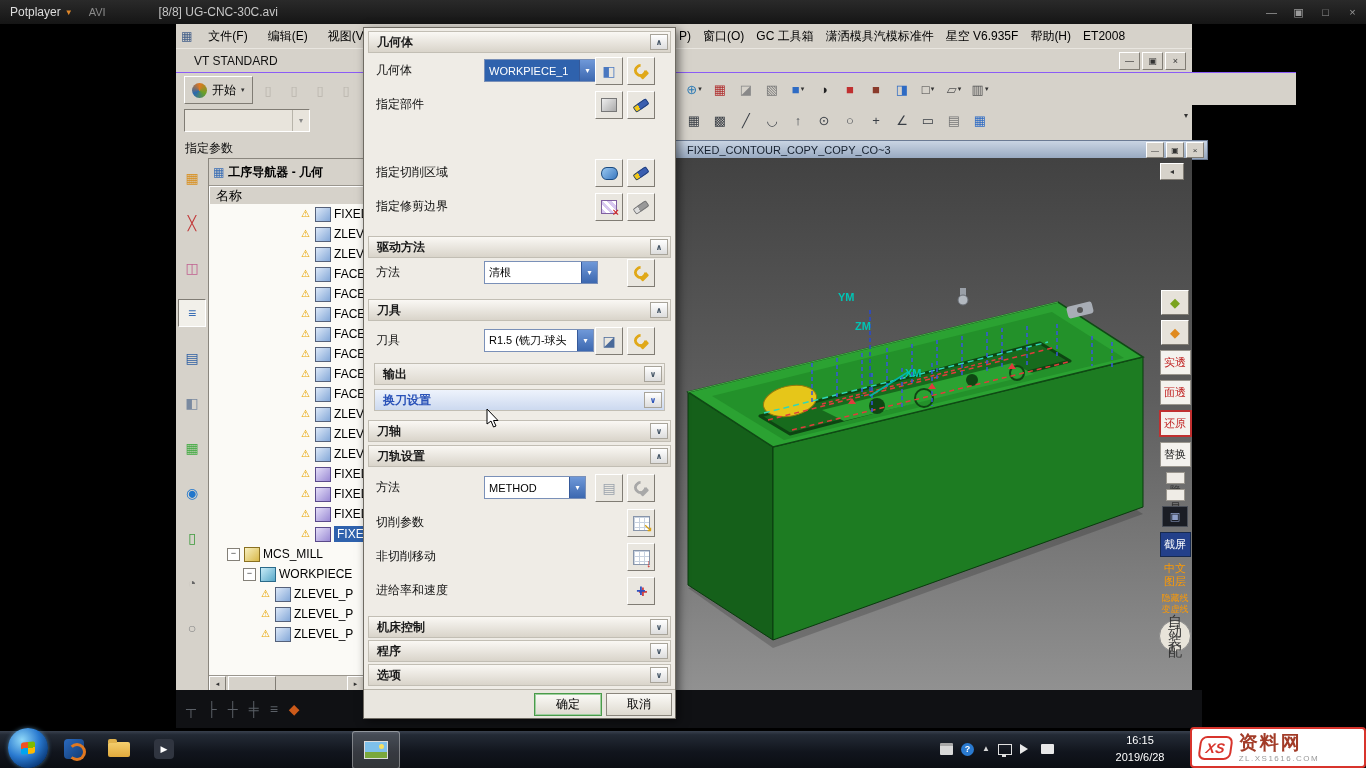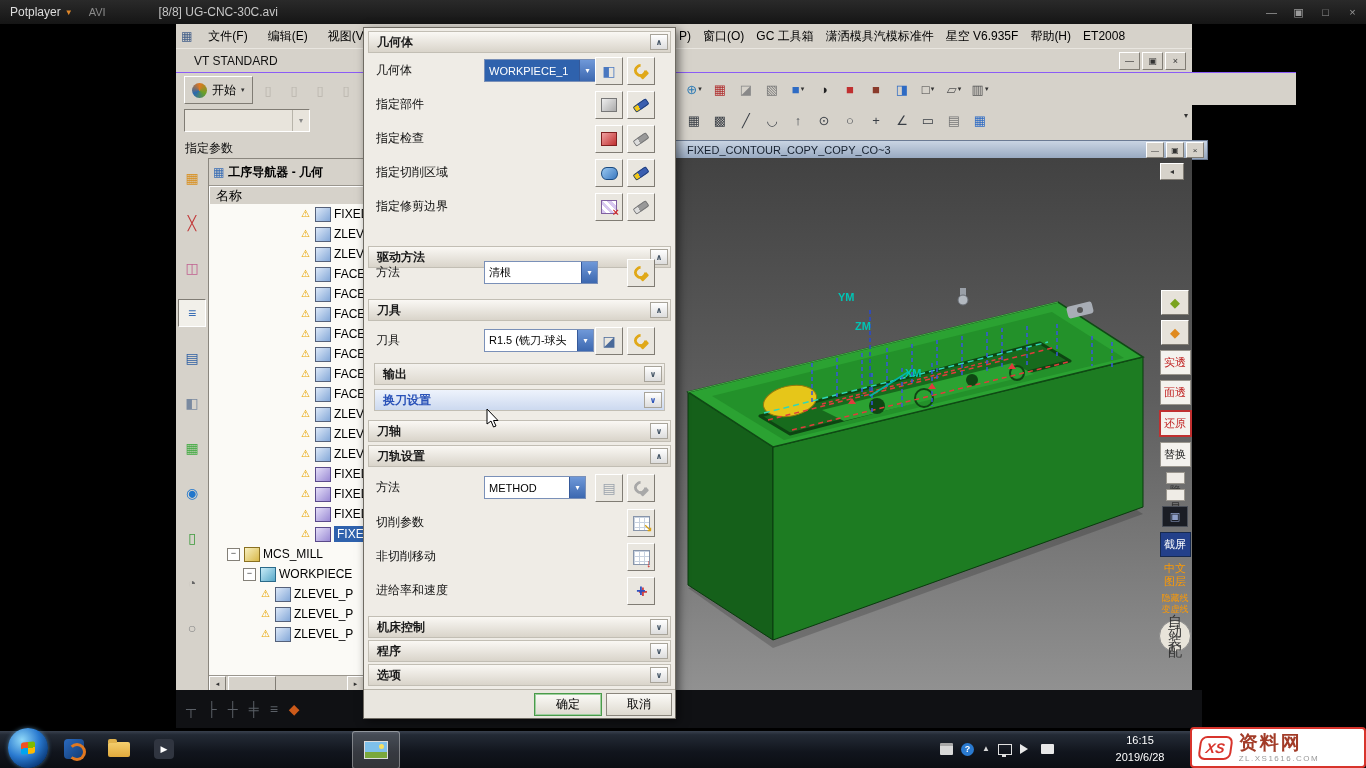--- a/index.html
+++ b/index.html
@@ -703,29 +703,20 @@
     <div class="frow" style="top:61px;">
       <span class="flabel">指定部件</span>
       <div class="pbtn" style="left:231px;">
           <span class="i-cube"></span>
         </div>
       <div class="pbtn" style="left:263px;">
           <span class="i-flash"></span>
         </div>
     </div>
 
-    <div class="frow" style="top:95px;">
-      <span class="flabel">指定检查</span>
-      <div class="pbtn" style="left:231px;">
-          <span class="i-cube red"></span>
-        </div>
-      <div class="pbtn" style="left:263px;">
-          <span class="i-flash gray"></span>
-        </div>
-    </div>
 
     <div class="frow" style="top:129px;">
       <span class="flabel">指定切削区域</span>
       <div class="pbtn" style="left:231px;">
           <span class="i-surf"></span>
         </div>
       <div class="pbtn" style="left:263px;">
           <span class="i-flash"></span>
         </div>
     </div>
@@ -733,21 +724,21 @@
     <div class="frow" style="top:163px;">
       <span class="flabel">指定修剪边界</span>
       <div class="pbtn" style="left:231px;">
           <span class="i-trim"></span>
         </div>
       <div class="pbtn" style="left:263px;">
           <span class="i-flash gray"></span>
         </div>
     </div>
 
-    <div class="dlg-h" style="top:218px;text-align:right;">
+    <div class="dlg-h" style="top:208px;text-align:right;">
       <span class="htitle">驱动方法</span>
       <span class="chev cx">∧</span>
     </div>
 
     <div class="frow" style="top:229px;">
       <span class="flabel">方法</span>
       <div class="combo" style="left:120px;width:112px;">
         <span class="val">清根</span>
         <span class="arrow">▾</span>
       </div>

